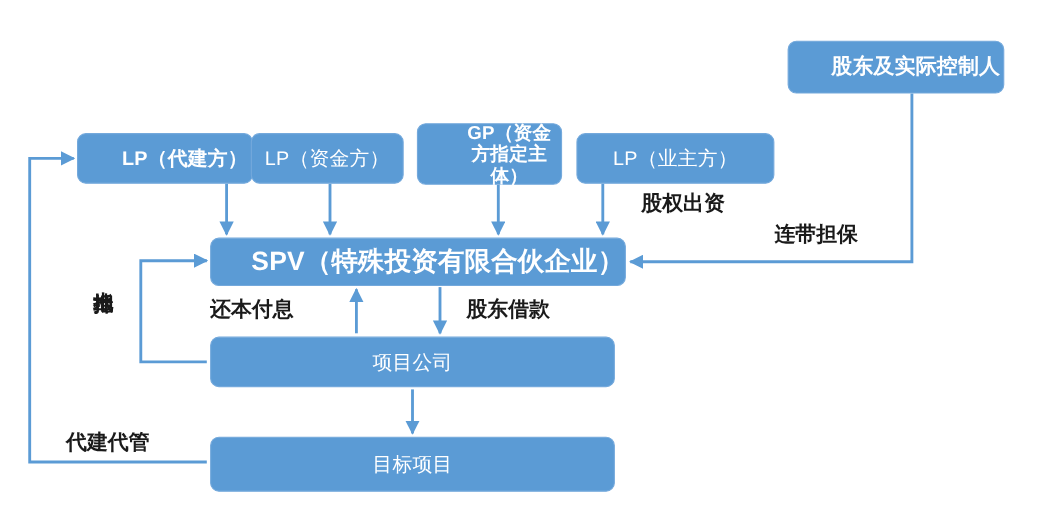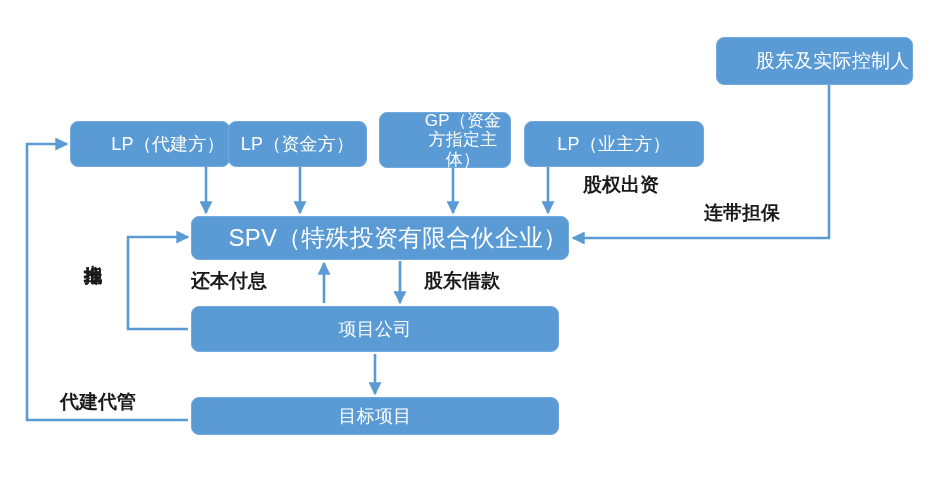--- a/index.html
+++ b/index.html
@@ -28,21 +28,21 @@
     border-radius:8px;
     color:#ffffff;
     display:flex;
     align-items:center;
     justify-content:center;
     text-align:center;
     line-height:1.12;
     letter-spacing:.2px;
     z-index:3;
   }
-  .node.bold{font-weight:normal;padding-left:36px;}
+  .node.bold{font-weight:bold;padding-left:36px;}
   .lbl{
     position:absolute;
     color:#1a1a1a;
     font-family:"DejaVu Serif","Liberation Serif",serif;
     font-weight:600;
     white-space:nowrap;
     z-index:4;
   }
   .lbl.vert{
     writing-mode:vertical-rl;
@@ -53,21 +53,21 @@
   }
 
   
   #n-holder  {left:716px; top:37px;  width:197px; height:48px; font-size:19px;}
   #n-lp1     {left:70px;  top:121px; width:160px; height:46px; font-size:18px;}
   #n-lp2     {left:228px; top:121px; width:139px; height:46px; font-size:18px;}
   #n-gp      {left:379px; top:112px; width:132px; height:56px; font-size:17px;}
   #n-lp3     {left:524px; top:121px; width:180px; height:46px; font-size:18px;}
   #n-spv     {left:191px; top:216px; width:378px; height:44px; font-size:24px;}
   #n-proj    {left:191px; top:306px; width:368px; height:46px; font-size:18px;}
-  #n-target  {left:191px; top:397px; width:368px; height:38px; font-size:18px;}
+  #n-target  {left:191px; top:397px; width:368px; height:50px; font-size:18px;}
 
   
   #l-equity {left:583px; top:172px; font-size:19px;}
   #l-guar   {left:704px; top:200px; font-size:19px;}
   #l-repay  {left:191px; top:268px; font-size:19px;}
   #l-shloan {left:424px; top:268px; font-size:19px;}
   #l-mort   {left:84px;  top:250px; font-size:18px;}
   #l-manage {left:60px;  top:389px; font-size:19px;}
 </style>
 </head>

